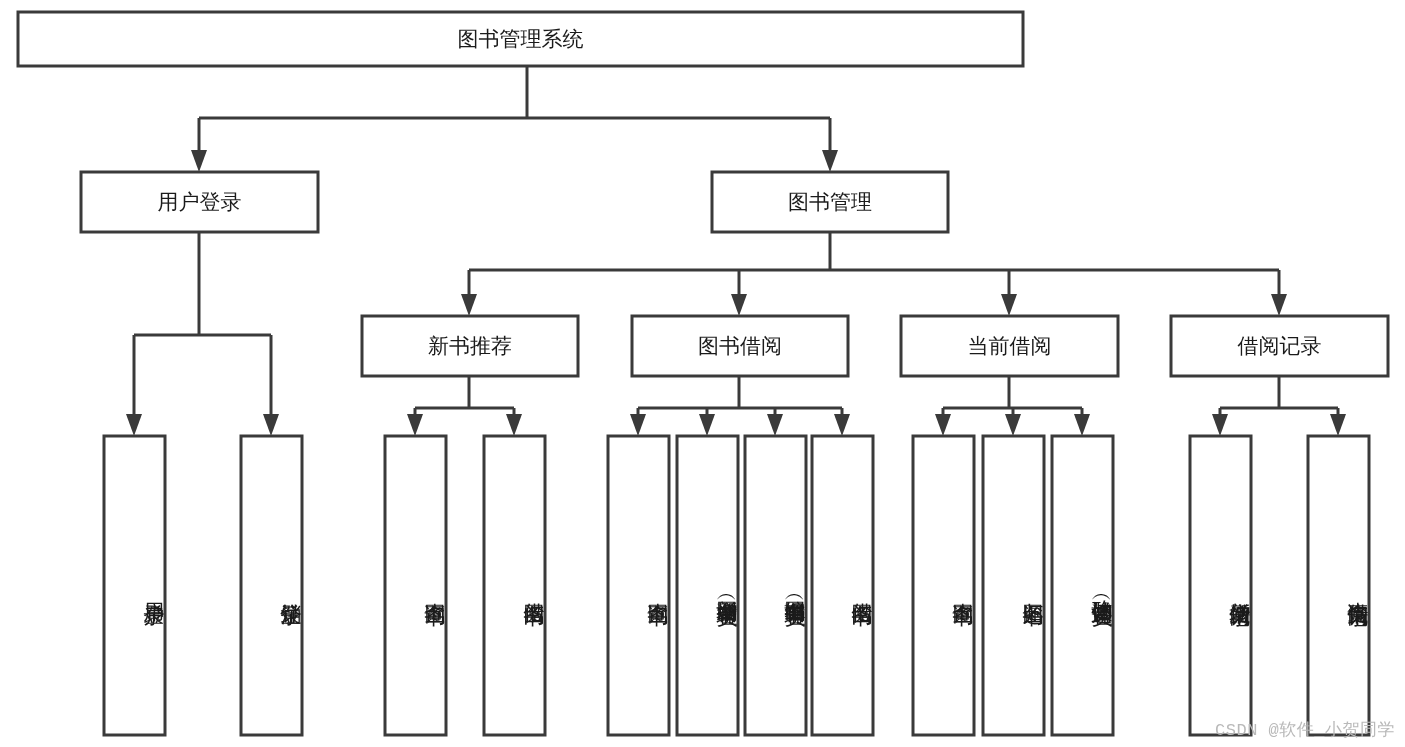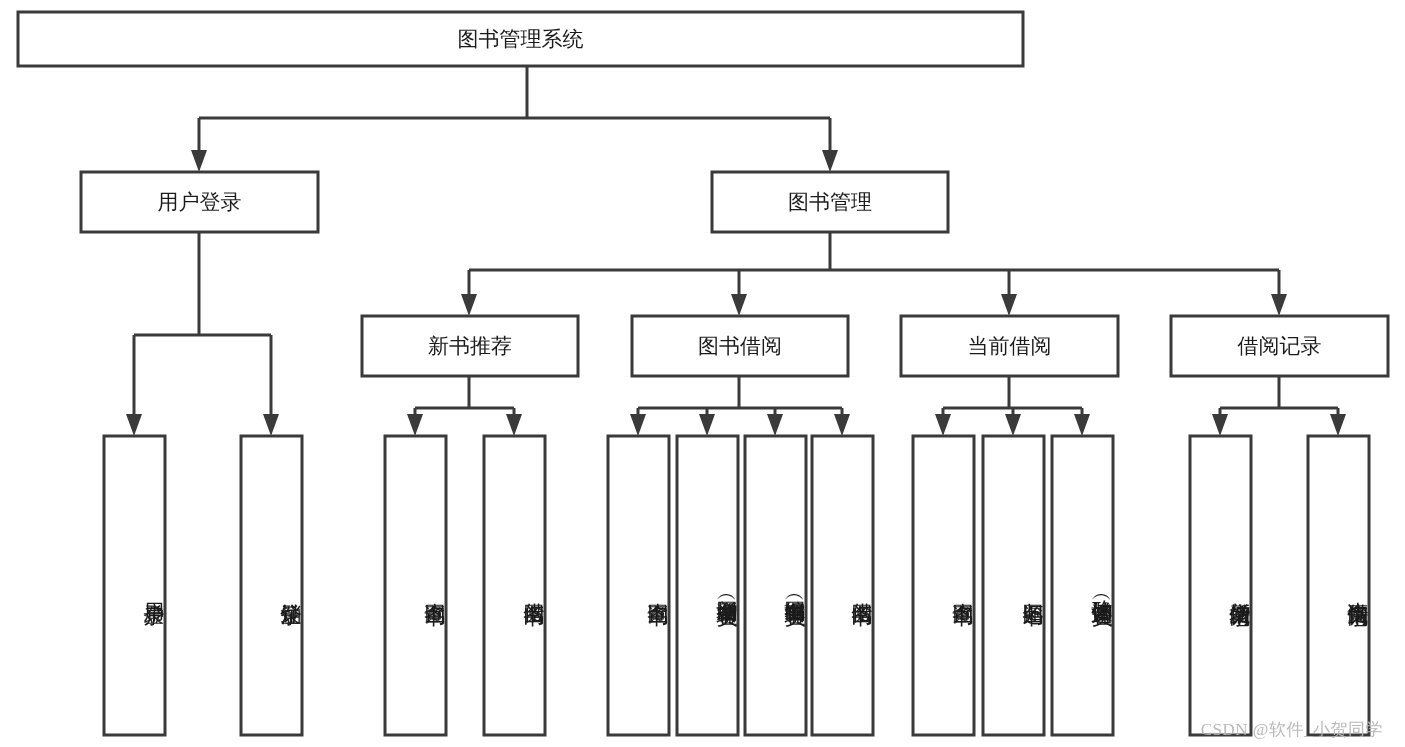--- a/index.html
+++ b/index.html
@@ -61,23 +61,23 @@
     color: #1b1b1b;
     letter-spacing: 1px;
     text-align: center;
     display: flex;
     align-items: flex-start;
     justify-content: center;
     pointer-events: none;
   }
   .watermark {
     position: absolute;
-    right: 22px;
+    right: 10px;
     bottom: 6px;
-    font-family: Liberation Serif, serif;
+    font-family: Liberation Mono, monospace;
     font-size: 17px;
     color: #b9b9b9;
     letter-spacing: 0.5px;
     white-space: nowrap;
   }
 </style>
 </head>
 <body>
 
 <div id="diagram-root">

